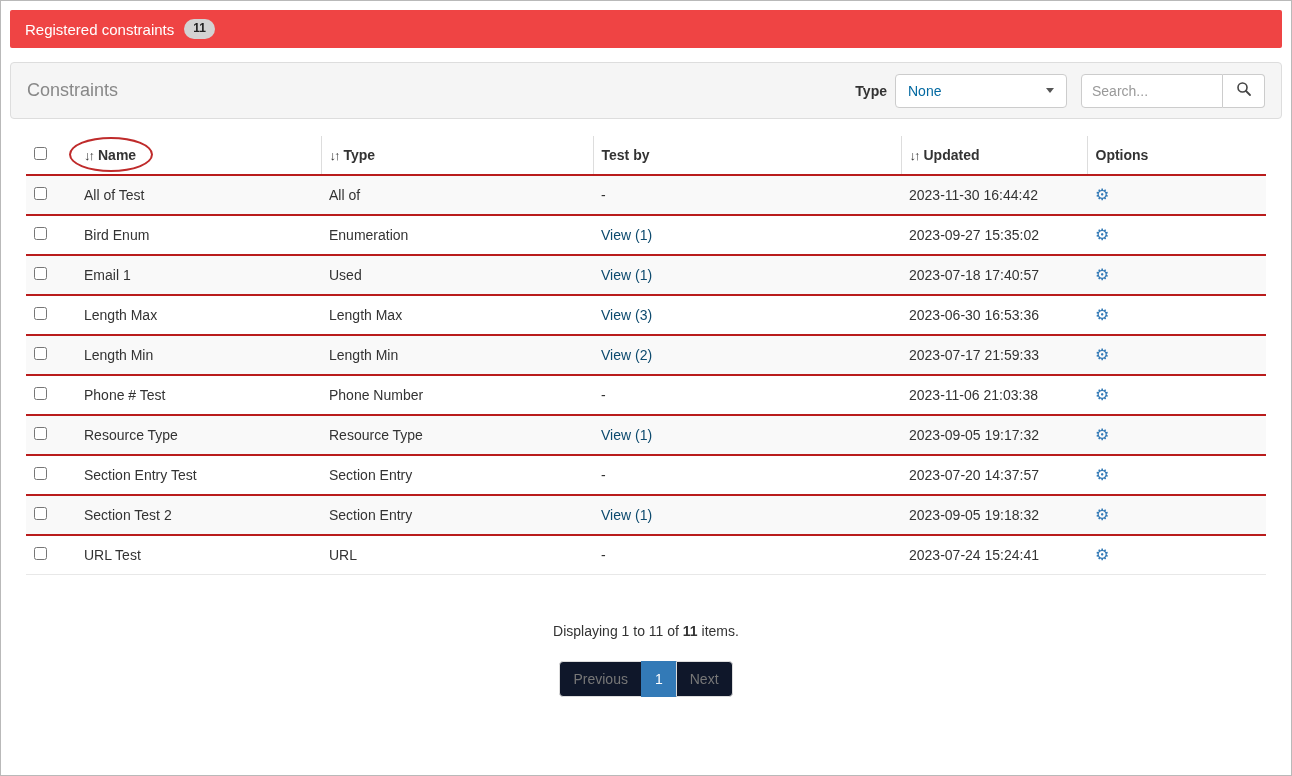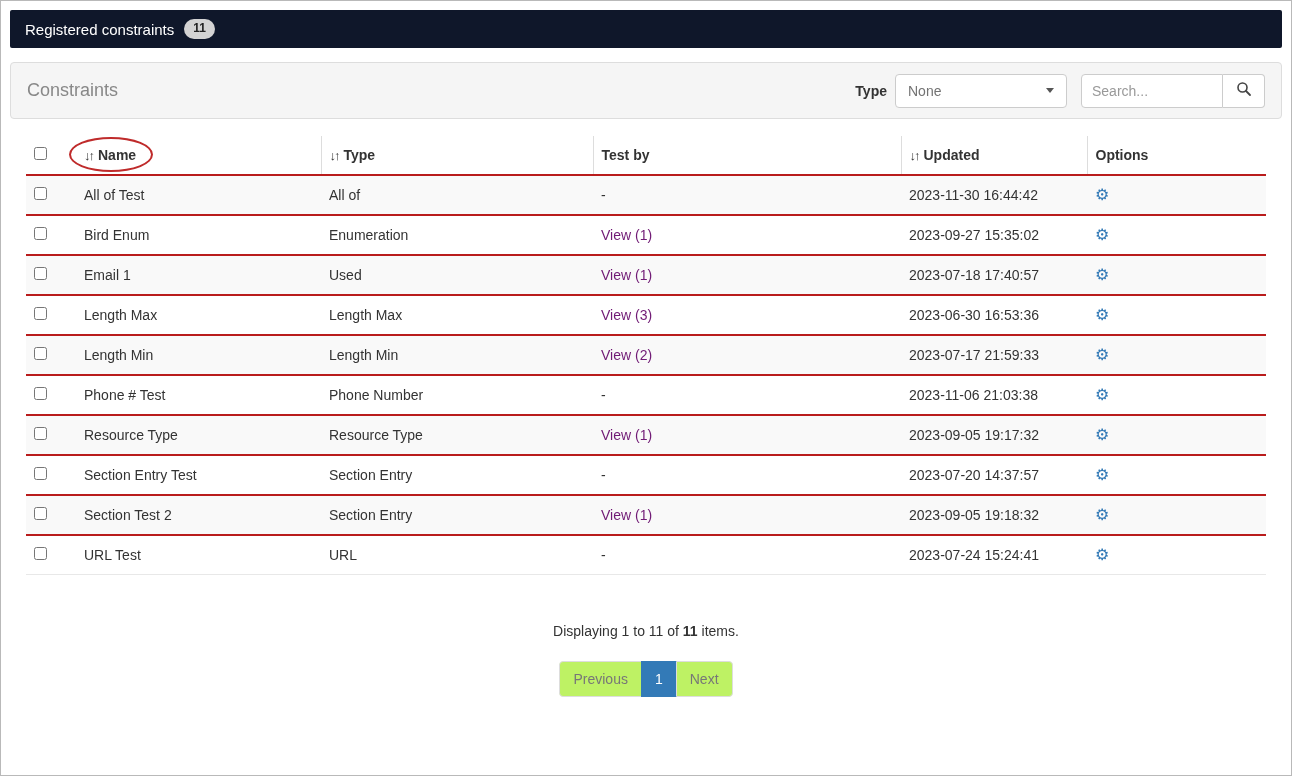--- a/index.html
+++ b/index.html
@@ -12,21 +12,21 @@
     width: 1292px;
     height: 776px;
     border: 1px solid #b9b9b9;
     background: #fff;
     padding: 9px 9px 0 9px;
     position: relative;
   }
 
   
   .titlebar {
-    background: #0f172a;
+    background: #ef4444;
     height: 38px;
     display: flex;
     align-items: center;
     padding: 0 15px;
     border-radius: 2px;
   }
   .titlebar-title { color: #ffffff; font-size: 15px; }
   .badge {
     margin-left: 10px;
     background: #d3d3d3;
@@ -54,21 +54,21 @@
   .type-label { font-size: 14px; color: #333; margin-right: 8px; font-weight: 700;}
   .select-box {
     width: 172px; height: 34px;
     border: 1px solid #ccc; border-radius: 4px;
     background: #fff;
     display: flex; align-items: center;
     padding: 0 12px;
     margin-right: 14px;
     cursor: pointer;
   }
-  .select-value { color: #737373; font-size: 14px; }
+  .select-value { color: #0369a1; font-size: 14px; }
   .caret {
     margin-left: auto;
     width: 0; height: 0;
     border-left: 4px solid transparent;
     border-right: 4px solid transparent;
     border-top: 5px solid #555;
   }
   .search-group { display: flex; border-radius: 6px; }
   .search-input {
     width: 142px; height: 34px;
@@ -108,21 +108,21 @@
     white-space: nowrap;
   }
   th.sep { border-left: 1px solid #ddd; }
   thead tr { border-bottom: 1px solid #ddd; }
   tbody tr { border-top: 2px solid #b91c1c; }
   tbody tr:last-child { border-bottom: 1px solid #e8e8e8; }
   tbody tr:nth-child(odd) { background: #f9f9f9; }
   td { padding: 11px 8px; }
   td.col-type { font-weight: 400; }
   .col-check input { margin: 0; width: 13px; height: 13px; }
-  a.view-link { color: #701a75; text-decoration: none; cursor: pointer; }
+  a.view-link { color: #0c4a6e; text-decoration: none; cursor: pointer; }
   .gear {
     color: #337ab7;
     font-size: 16px;
     cursor: pointer;
     line-height: 1;
   }
   .sort-icon {
     letter-spacing: -2px;
     margin-right: 5px;
     font-weight: 700;
@@ -146,21 +146,21 @@
   }
   .summary .count { font-weight: 700; }
   .pagination {
     display: flex;
     justify-content: center;
     margin-top: 22px;
   }
   .page-item {
     height: 36px;
     border: 1px solid #ddd;
-    background: #bef264;
+    background: #0f172a;
     color: #777;
     font-size: 14px;
     display: flex; align-items: center;
     padding: 0 13px;
     margin-left: -1px;
     cursor: pointer;
     user-select: none;
   }
   .page-item.first { border-radius: 4px 0 0 4px; margin-left: 0; }
   .page-item.last  { border-radius: 0 4px 4px 0; }

